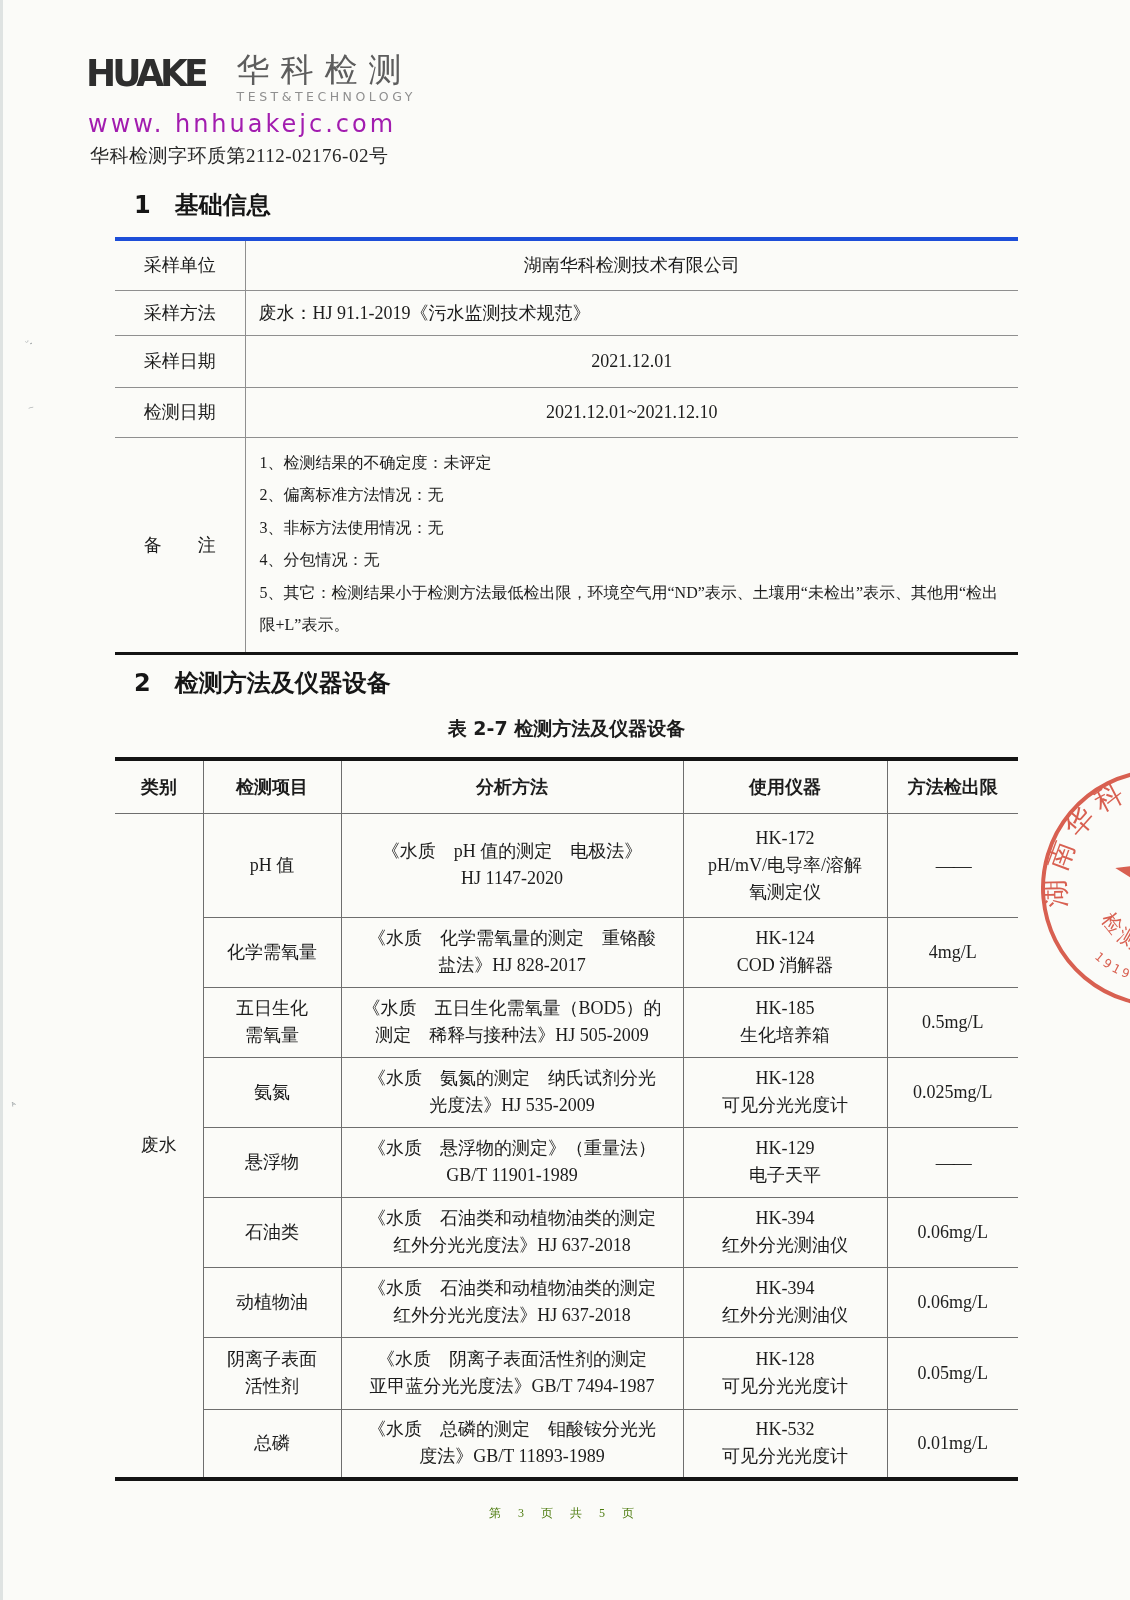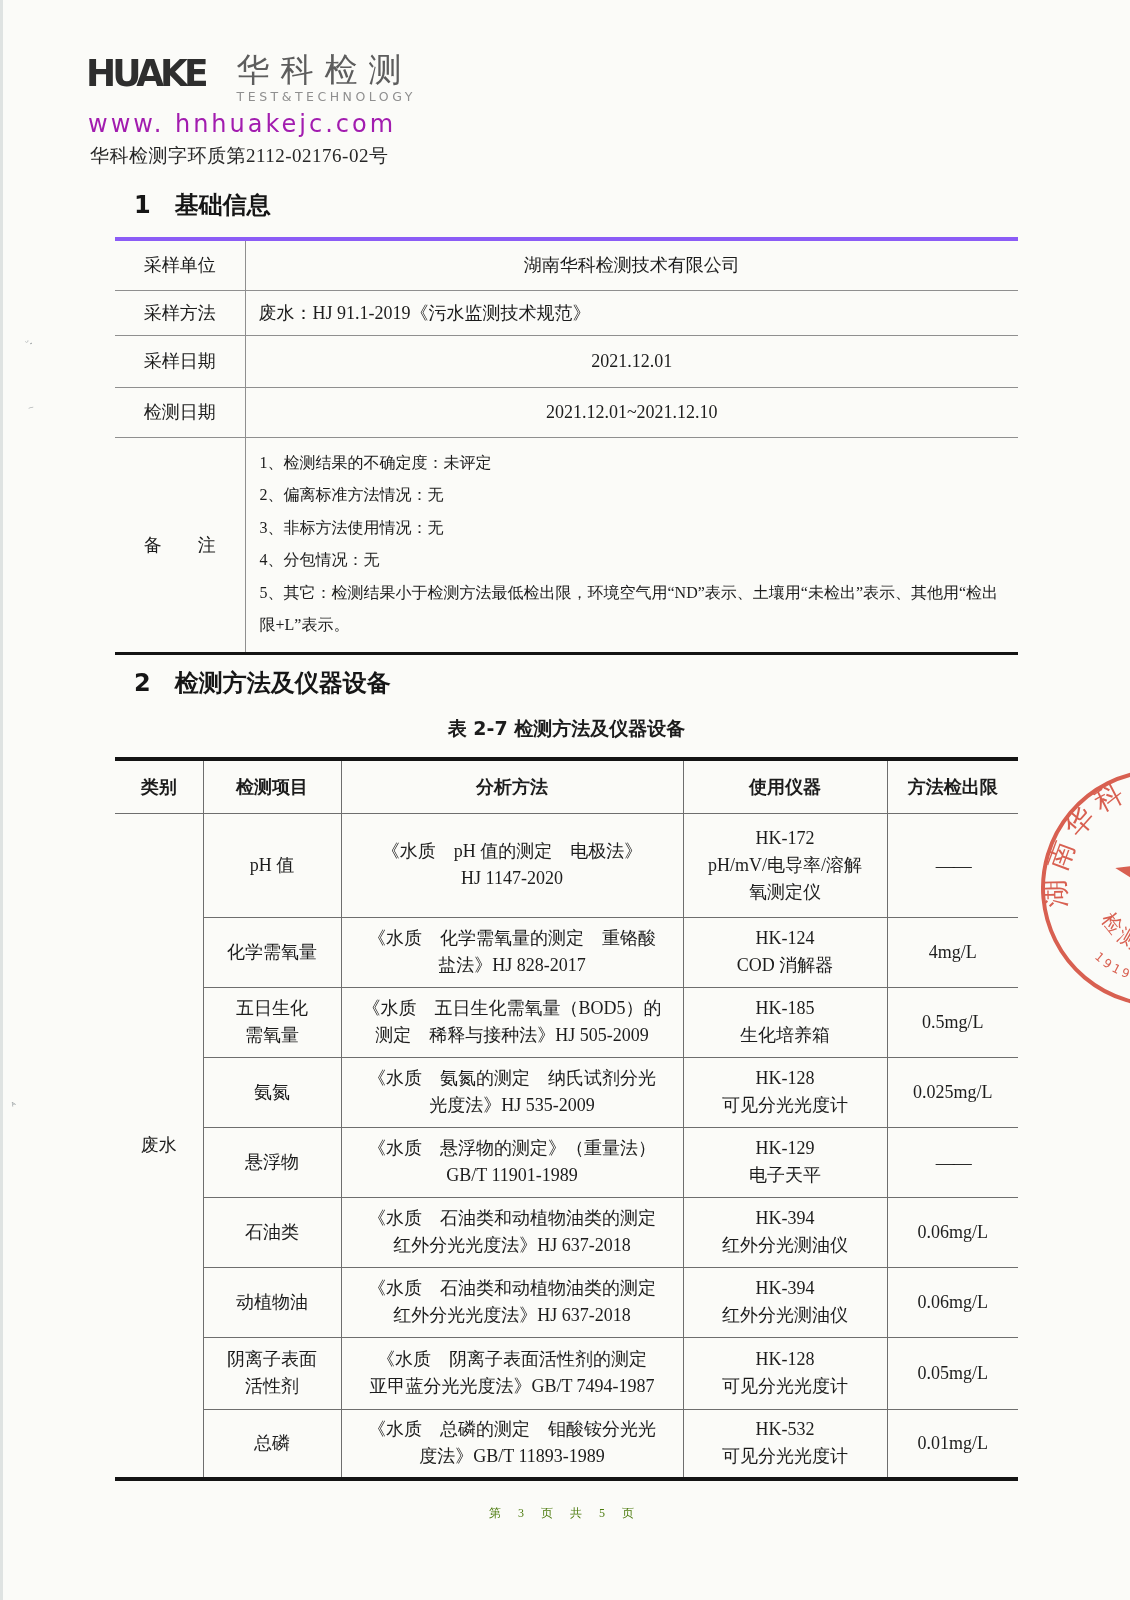--- a/index.html
+++ b/index.html
@@ -29,21 +29,21 @@
                  font-family:"DejaVu Sans",sans-serif; font-weight:700;
                  font-size:24px; color:#161616; }
   .h1 { left:134px; top:189px; }
   .h2 { left:134px; top:667px; }
   .caption { left:115px; top:716px; width:903px; text-align:center;
              font-family:"DejaVu Sans",sans-serif; font-weight:700; font-size:19px; }
 
   
   .t1 { left:115px; top:237px; width:903px; }
   table { border-collapse:collapse; width:100%; table-layout:fixed; }
-  .t1 table { border-top:4px solid #8b5cf6; border-bottom:3px solid #141414; }
+  .t1 table { border-top:4px solid #1d4ed8; border-bottom:3px solid #141414; }
   .t1 td { font-size:18px; vertical-align:middle; }
   .t1 tr > td { border-bottom:1px solid #8f8f8f; }
   .t1 tr:last-child > td { border-bottom:none; }
   .t1 td.lbl { width:130px; text-align:center; border-right:1px solid #8f8f8f; }
   .t1 td.val-c { text-align:center; }
   .t1 td.val-l { text-align:left; padding-left:13px; }
   .t1 .r1 { height:51px; } .t1 .r2 { height:45px; }
   .t1 .r3 { height:52px;margin-top:20px; } .t1 .r4 { height:50px; }
   .t1 td.remarks { padding:9px 14px 10px 14px; line-height:32.5px; font-size:16px; }
   .t1 td.remarks div { white-space:pre-line; }

